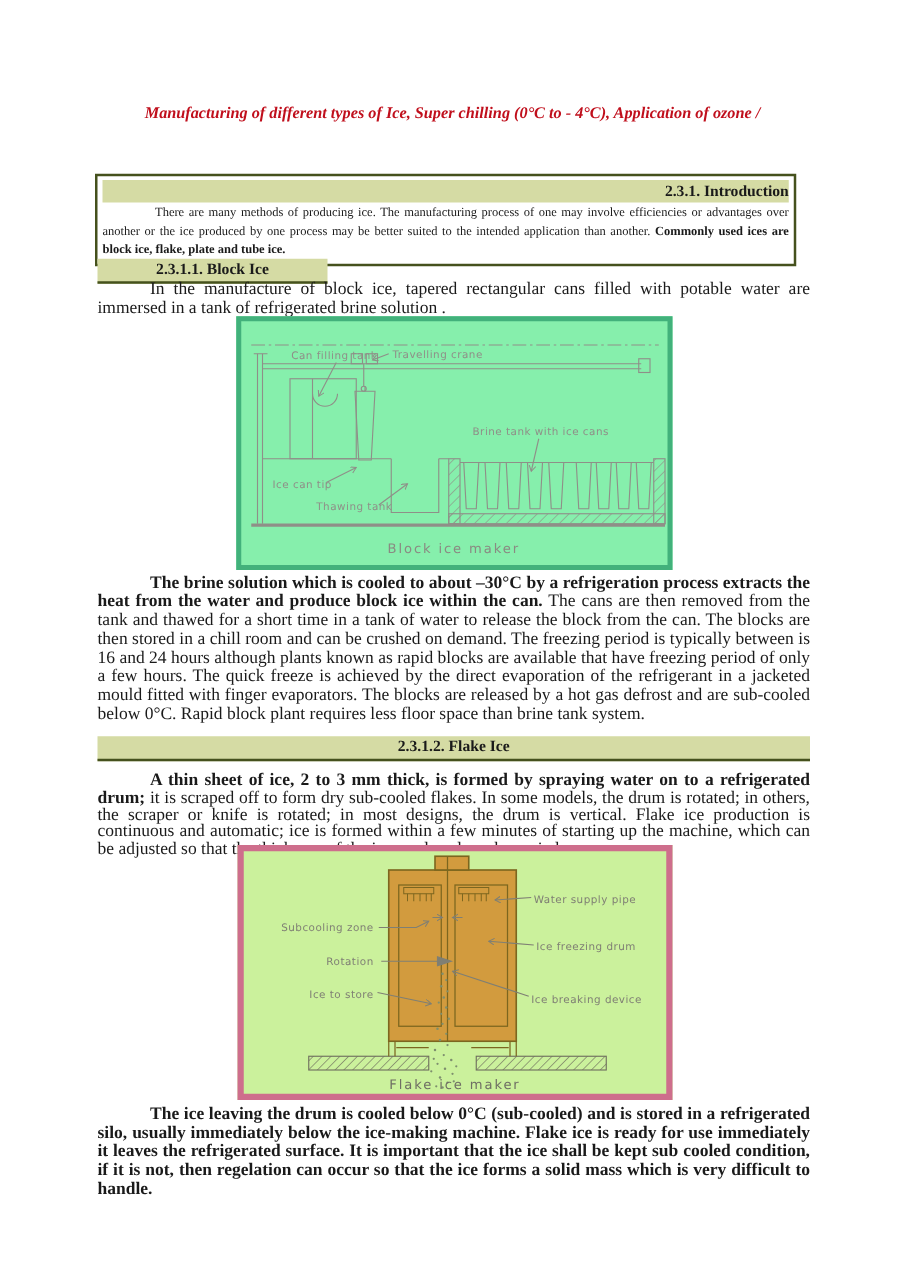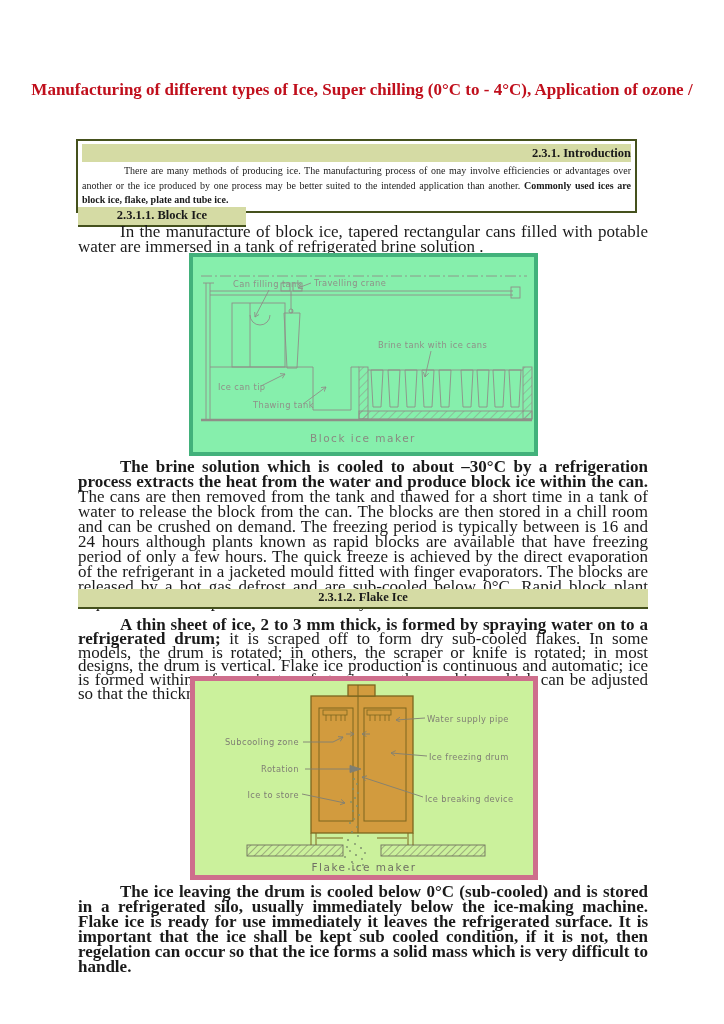--- a/index.html
+++ b/index.html
@@ -1,35 +1,35 @@
 <!DOCTYPE html>
 <html><head>
 <meta charset="utf-8">
 <style>
   html,body{margin:0;padding:0;background:#ffffff;}
   .page{position:relative;width:724px;height:1024px;background:#ffffff;overflow:hidden;
         font-family:"Liberation Serif",serif;color:#1a1a1a;}
 
   .doc-title{position:absolute;top:81px;left:0;width:724px;text-align:center;
-             color:#c00f1c;font-weight:bold;font-size:17px;line-height:17px;}
+             color:#c00f1c;font-weight:bold;font-size:13px;line-height:17px;font-style:italic;}
 
   .intro-box{position:absolute;top:139px;left:76px;width:561px;box-sizing:border-box;
              border:2px solid #45511d;padding:0 4px 3px 4px;}
   .band{background:#d5dba4;text-align:right;font-weight:bold;font-size:12.5px;
         line-height:16px;padding:1px 0;}
   .intro-box .band{margin:3px 0 2px 0;}
   .intro-text{font-size:10px;line-height:14.5px;text-align:justify;text-indent:42px;margin:0;}
 
   .sec-band{position:absolute;box-sizing:border-box;background:#d5dba4;
             border-bottom:2.5px solid #45511d;text-align:center;font-weight:bold;
             font-size:12.5px;line-height:15.5px;padding:1px 0;}
-  .band-block{top:207px;left:78px;width:168px;}
+  .band-block{top:207px;left:78px;width:184px;}
   .band-flake{top:589px;left:78px;width:570px;}
 
-  .para{position:absolute;left:78px;width:570px;font-size:17px;line-height:15px;
+  .para{position:absolute;left:78px;width:570px;font-size:14px;line-height:15px;
         text-align:justify;text-indent:42px;margin:0;}
   .p-block-intro{top:225px;line-height:14.5px;}
   .p-brine{top:459px;}
   .p-flake1{top:618px;line-height:13.8px;}
   .p-flake2{top:884px;font-weight:bold;}
 
   .diagram1{position:absolute;top:253px;left:189px;width:349px;height:203px;
             box-sizing:border-box;border:4px solid #42b17b;background:#86efac;}
   .diagram2{position:absolute;top:676px;left:190px;width:348px;height:204px;
             box-sizing:border-box;border:5px solid #ce6e8c;background:#cbf19c;}

